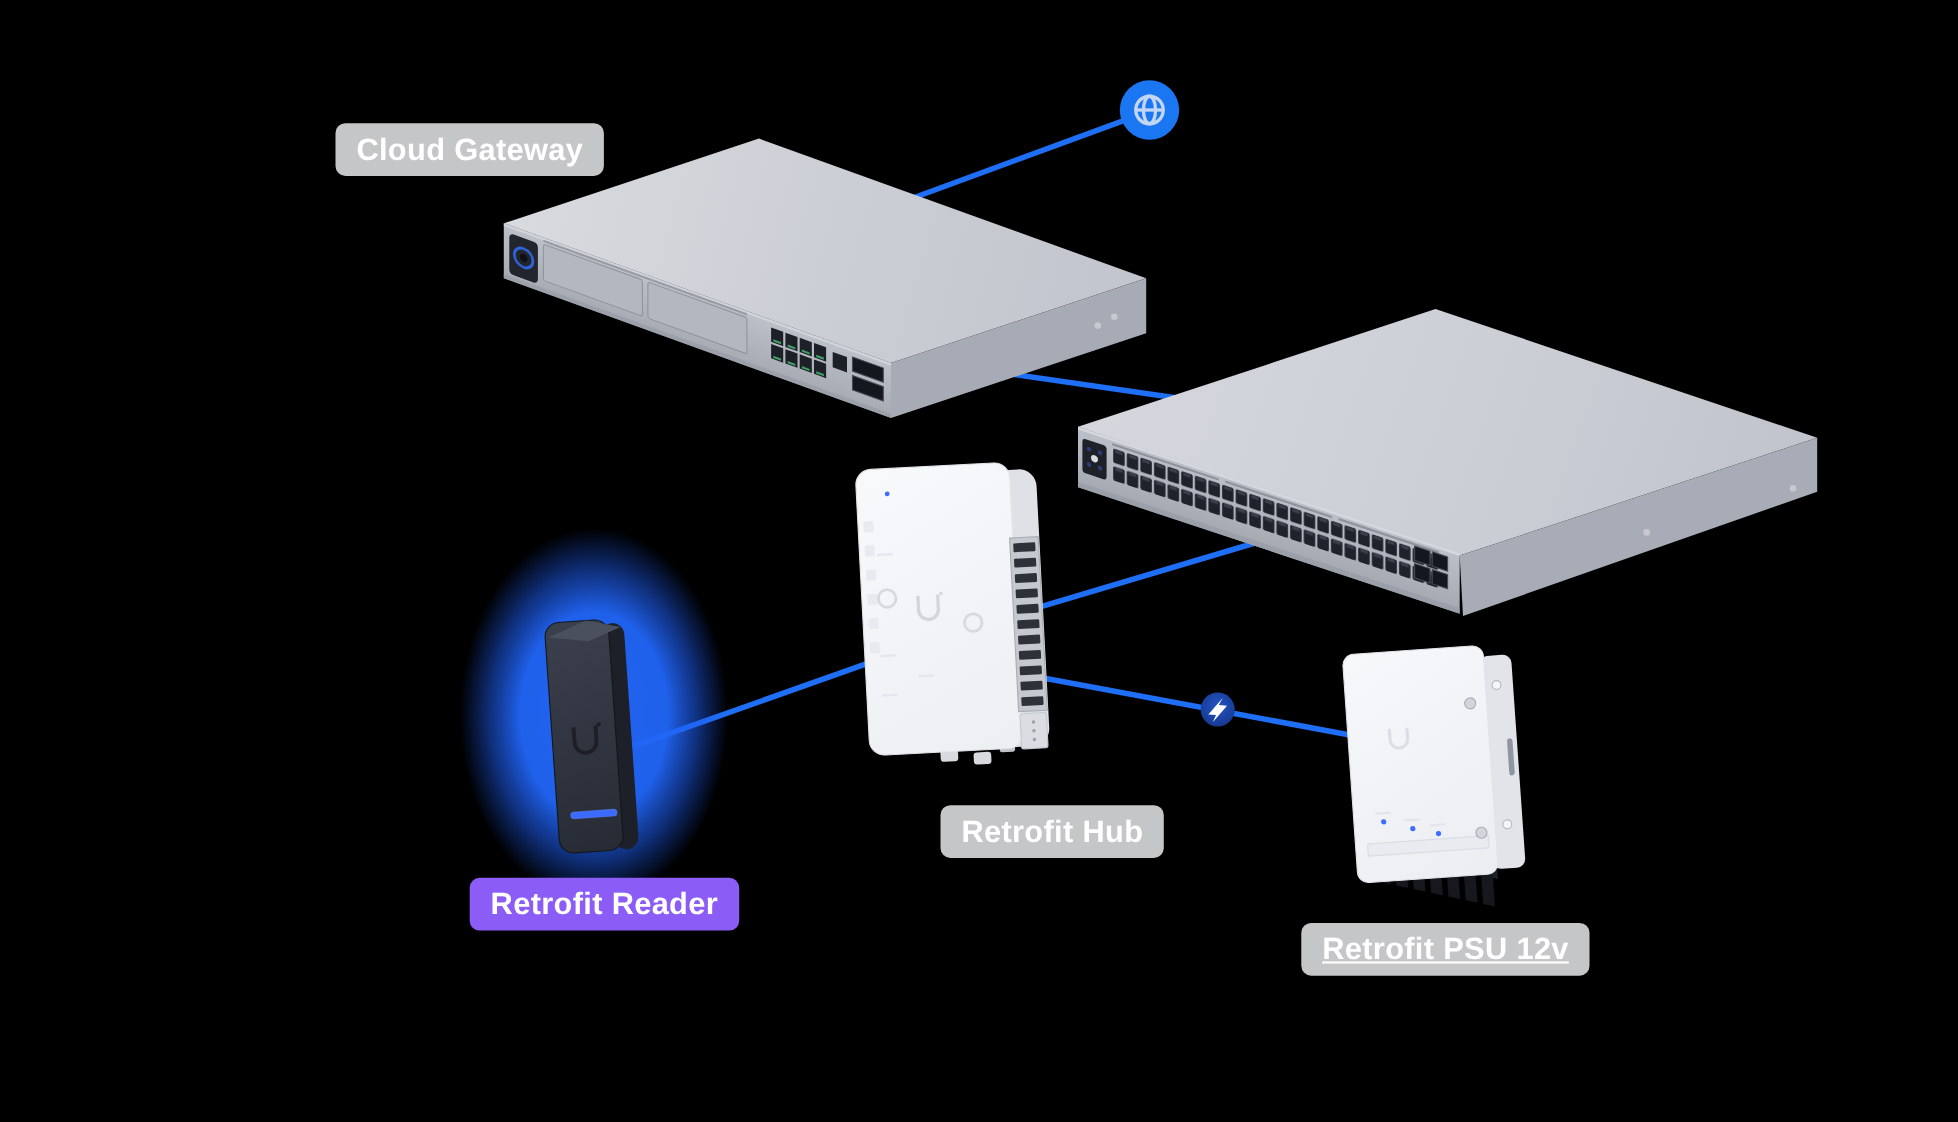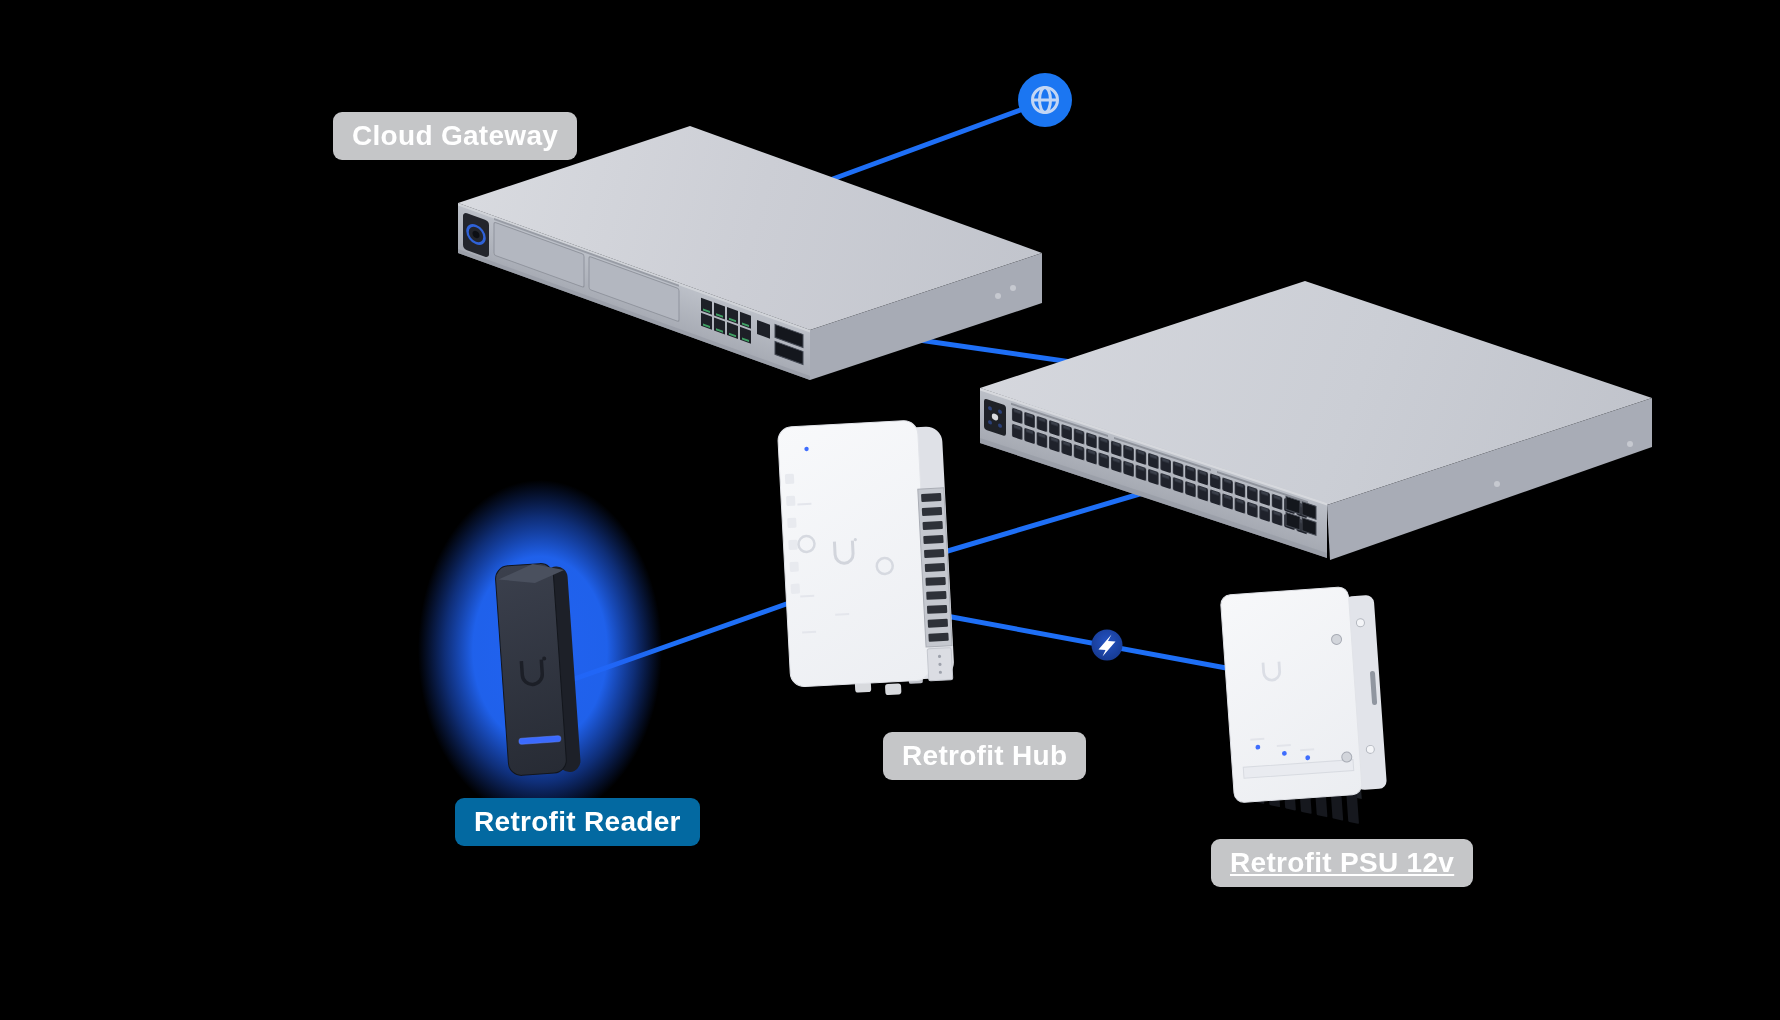--- a/index.html
+++ b/index.html
@@ -1,22 +1,22 @@
 <!DOCTYPE html>
 <html><head>
 <meta charset="utf-8">
 <style>
   html,body{margin:0;padding:0;background:#000;}
   .stage{position:relative;width:1780px;height:1020px;background:#000;overflow:hidden;
          font-family:"Liberation Sans",sans-serif;}
   .stage svg{position:absolute;left:0;top:0;}
   .device-label{position:absolute;color:#fff;font-size:28px;font-weight:700;line-height:1;
                 padding:10px 19px;border-radius:9px;white-space:nowrap;letter-spacing:.3px;
-                background:#c5c6c8;margin-left:28px;}
-  .device-label.blue{background:#0369a1;}
+                background:#c5c6c8;}
+  .device-label.blue{background:#8b5cf6;}
 </style>
 </head>
 <body>
 
 <div class="stage">
 
 <svg width="1780" height="1020" viewBox="0 0 1780 1020">
   <defs>
     <linearGradient id="gwTop" x1="458" y1="160" x2="1042" y2="320" gradientUnits="userSpaceOnUse">
       <stop offset="0" stop-color="#d9dbe0"></stop>

